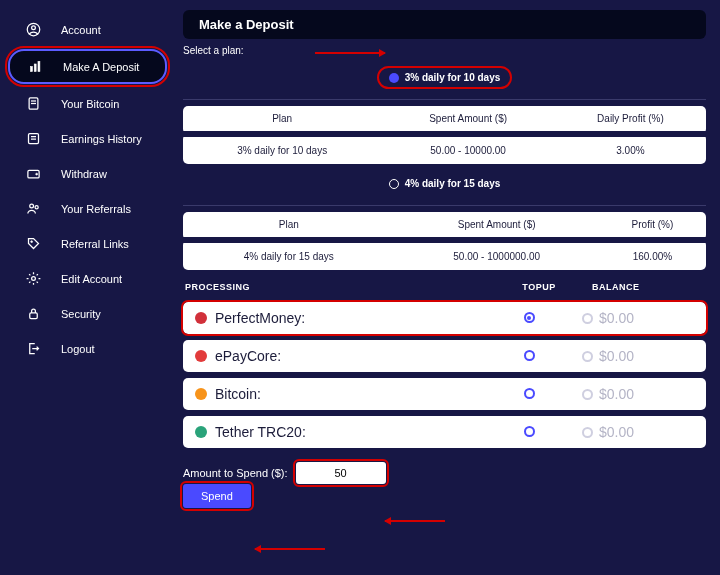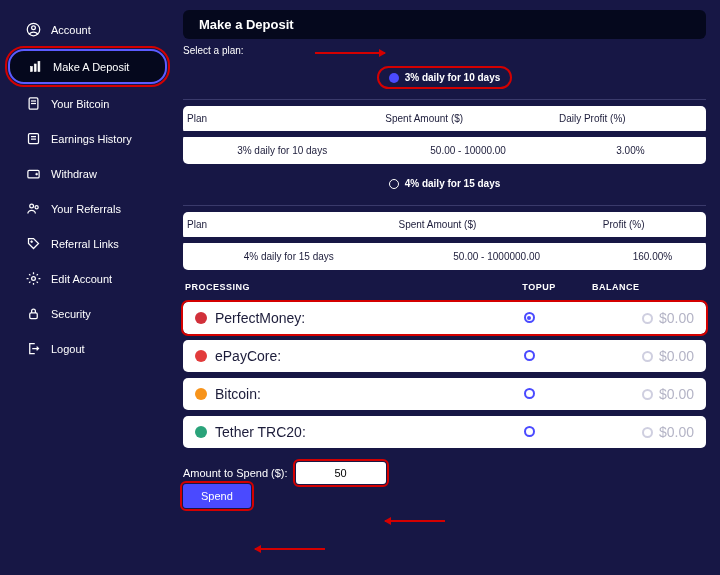--- a/index.html
+++ b/index.html
@@ -14,21 +14,21 @@
   }
   .sidebar {
     width: 175px;
     padding: 10px 0;
     flex-shrink: 0;
   }
   .sidebar-item {
     display: flex;
     align-items: center;
     padding: 8px 18px;
-    gap: 10px;
+    gap: 20px;
     cursor: pointer;
     font-size: 11px;
     margin: 4px 8px;
     border-radius: 16px;
   }
   .sidebar-item.active {
     background: #05081d;
     border: 2px solid #5b5bff;
     outline: 2px solid #d40000;
     outline-offset: 1px;
@@ -88,21 +88,21 @@
     margin: 6px 0 4px;
     border-collapse: collapse;
     font-size: 10px;
   }
   .plan-table th {
     color: #1c1c3a;
     font-weight: 500;
     padding: 7px 4px;
     background: #fff;
     border-bottom: 6px solid #171745;
-    text-align: left;
+    text-align: center;
   }
   .plan-table th:first-child { border-top-left-radius: 5px; border-bottom-left-radius: 5px; }
   .plan-table th:last-child { border-top-right-radius: 5px; border-bottom-right-radius: 5px; }
   .plan-table td {
     background: #fff;
     color: #1c1c3a;
     padding: 8px 4px;
     text-align: center;
   }
   .plan-table td:first-child { border-top-left-radius: 5px; border-bottom-left-radius: 5px; }
@@ -135,21 +135,21 @@
     color: #1c1c3a;
     font-size: 14px;
   }
   .proc-row.selected { outline: 2px solid #d40000; }
   .proc-logo {
     width: 12px; height: 12px; border-radius: 50%;
     display: inline-block; margin-right: 8px; flex-shrink: 0;
   }
   .proc-name { flex: 1.3; display: flex; align-items: center; }
   .proc-topup { width: 90px; text-align: center; }
-  .proc-bal { width: 120px; display: flex; align-items: center; gap: 6px; color: #b4b4c6; padding-left: 8px; justify-content: flex-end;}
+  .proc-bal { width: 120px; display: flex; align-items: center; gap: 6px; color: #b4b4c6; padding-left: 8px;}
   .radio-ring {
     width: 11px; height: 11px; border: 2px solid #4a4aff; border-radius: 50%; display: inline-block; position: relative;
   }
   .radio-ring.filled::after {
     content: ""; position: absolute; inset: 1.5px; background: #4a4aff; border-radius: 50%;
   }
   .radio-ring.gray { border-color: #cfcfe0; }
 
   .amount-row {
     display: flex;

